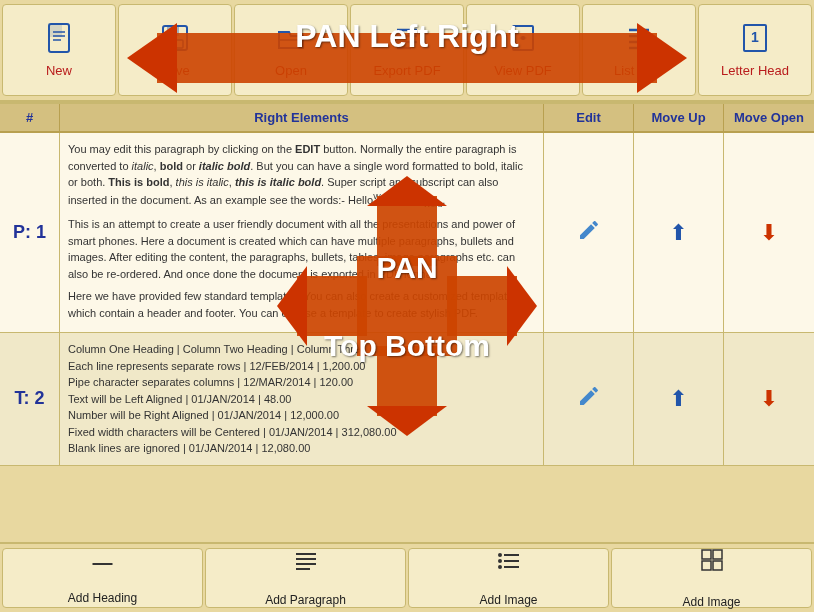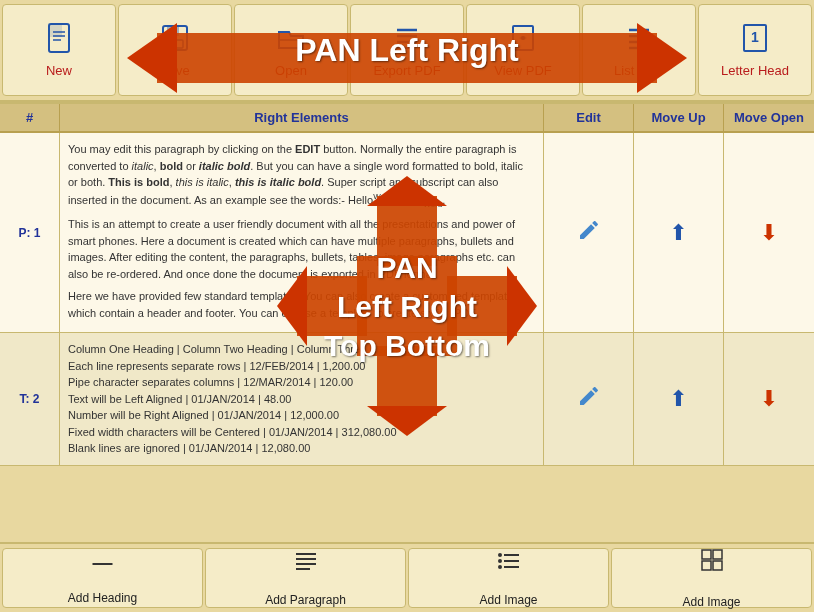--- a/index.html
+++ b/index.html
@@ -98,21 +98,21 @@
       font-size: 11.5px;
       color: #333;
       vertical-align: top;
       display: flex;
       align-items: center;
       justify-content: center;
     }
     .td-cell:last-child { border-right: none; }
     .td-label {
       font-weight: bold;
-      font-size: 12px;
+      font-size: 18px;
       color: #223399;
     }
     .td-text {
       display: block;
       align-items: flex-start;
       justify-content: flex-start;
       padding: 8px;
       font-size: 11px;
       line-height: 1.5;
       color: #333;
@@ -194,21 +194,21 @@
       left: 50%;
       transform: translate(-50%, -50%);
       width: 260px;
       height: 260px;
       pointer-events: none;
     }
 
     
     .pan-label-top {
       position: absolute;
-      top: 32px;
+      top: 18px;
       left: 50%;
       transform: translateX(-50%);
       font-size: 32px;
       font-weight: bold;
       color: white;
       text-shadow: 1px 1px 2px rgba(0,0,0,0.5);
       white-space: nowrap;
       z-index: 101;
       pointer-events: none;
     }
@@ -446,16 +446,16 @@
 
     <rect x="20" y="100" width="70" height="60" fill="#cc4400" opacity="0.92"></rect>
     <polygon points="0,130 30,90 30,170" fill="#cc3300"></polygon>
 
     <rect x="170" y="100" width="70" height="60" fill="#cc4400" opacity="0.92"></rect>
     <polygon points="260,130 230,90 230,170" fill="#cc3300"></polygon>
   </svg>
 
   <div class="pan-label-center">
     <span>PAN</span><br>
-    <span>Left Right</span><br>
+    <br>
     <span>Top Bottom</span>
   </div>
 </div>
 
 </body></html>

